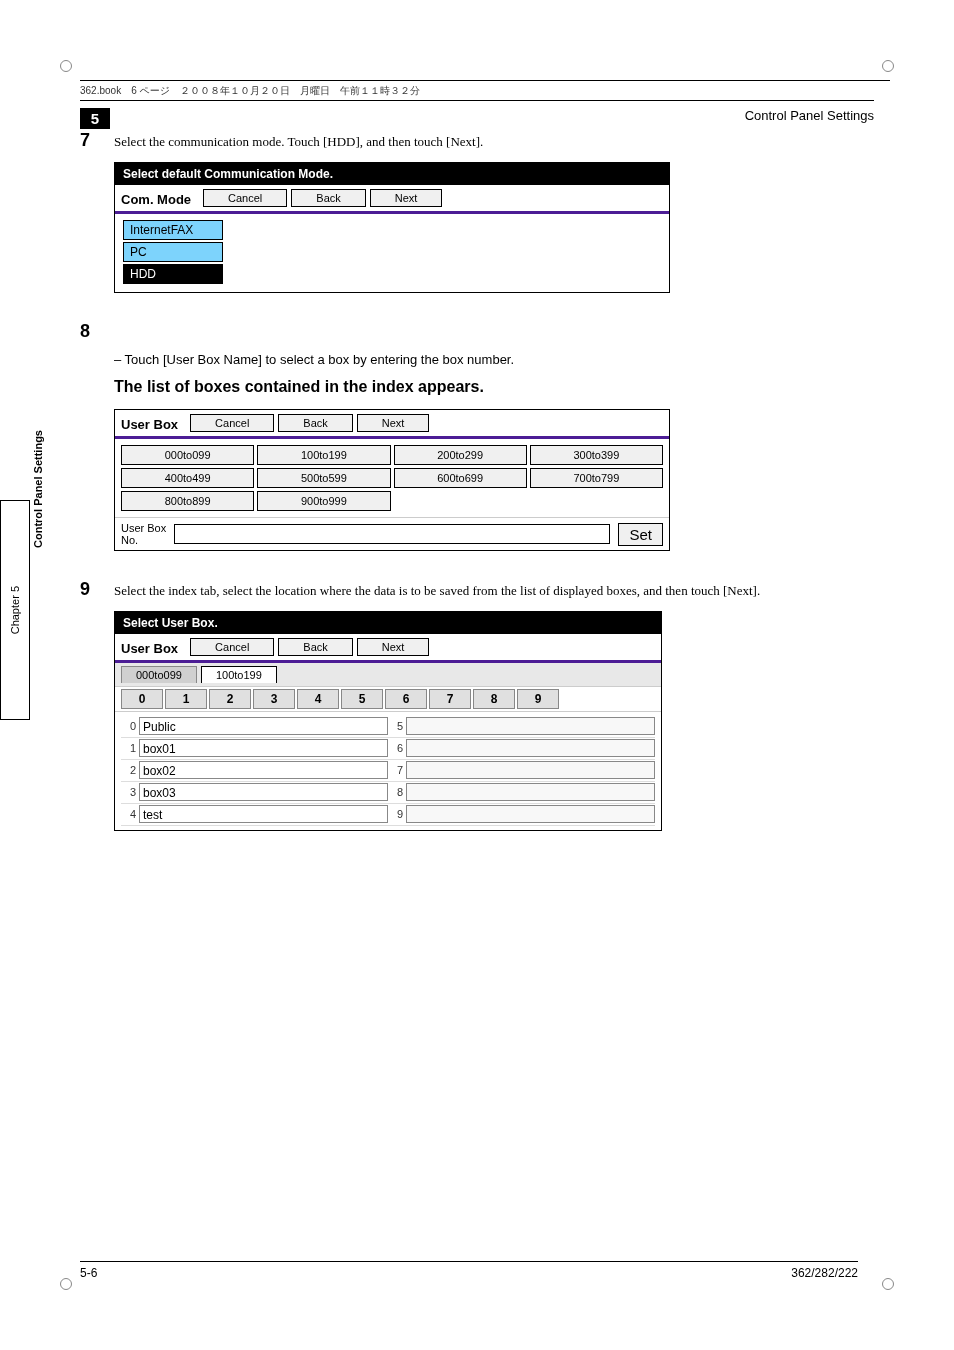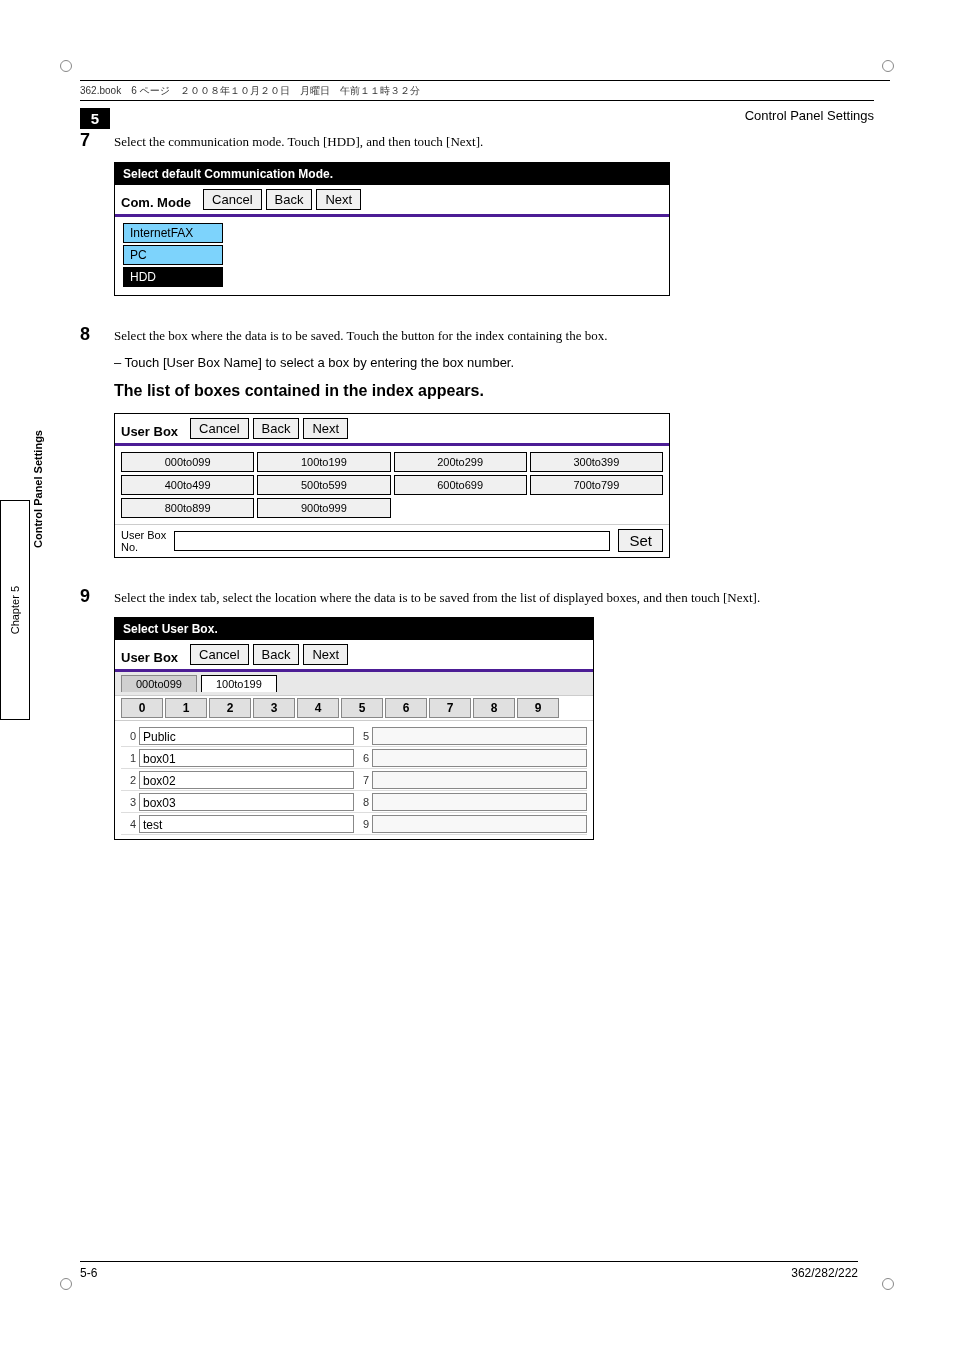--- a/index.html
+++ b/index.html
@@ -174,22 +174,22 @@
     }
     .dialog-toolbar-label {
       font-size: 13px;
       font-weight: bold;
       margin-right: 8px;
     }
 
     .dialog-btn {
       border: 1px solid #000;
       background: #f0f0f0;
-      font-size: 13px;
-      padding: 2px 8px;
+      font-size: 11px;
+      padding: 2px 24px;
       cursor: pointer;
       display: inline-block;
     }
 
     .dialog-body {
       padding: 6px 8px;
       min-height: 60px;
     }
 
     
@@ -247,21 +247,21 @@
       padding: 2px 10px;
       cursor: pointer;
     }
 
     
     .user-box-dialog {
       border: 1.5px solid #000;
       margin-left: 34px;
       margin-top: 10px;
       margin-bottom: 14px;
-      width: 480px;
+      width: 548px;
       background: #fff;
     }
     .tab-btn {
       border: 1px solid #888;
       border-bottom: none;
       background: #d0d0d0;
       font-size: 11px;
       padding: 2px 14px;
       cursor: pointer;
     }
@@ -393,21 +393,20 @@
         <div class="dialog-list-item">InternetFAX</div>
         <div class="dialog-list-item">PC</div>
         <div class="dialog-list-item selected">HDD</div>
       </div>
     </div>
   </div>
 
   <div class="step-section">
     <div class="step-row">
       <span class="step-number">8</span>
-      <span class="step-text">Select the box where the data is to be saved. Touch the button for the index containing the box.</span>
     </div>
     <div class="sub-item">Touch [User Box Name] to select a box by entering the box number.</div>
     <div class="sub-item-plain">The list of boxes contained in the index appears.</div>
 
     <div class="dialog-box">
       <div class="dialog-toolbar">
         <span class="dialog-toolbar-label">User Box</span>
         <span class="dialog-btn">Cancel</span>
         <span class="dialog-btn">Back</span>
         <span class="dialog-btn">Next</span>

